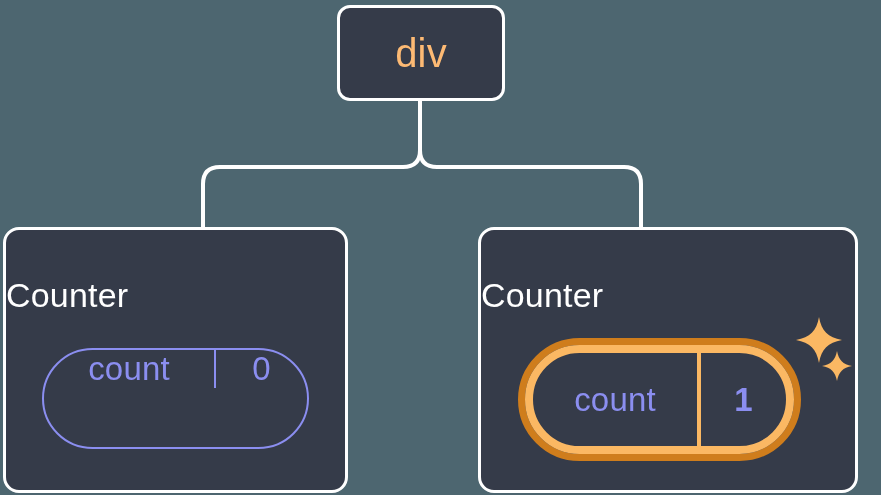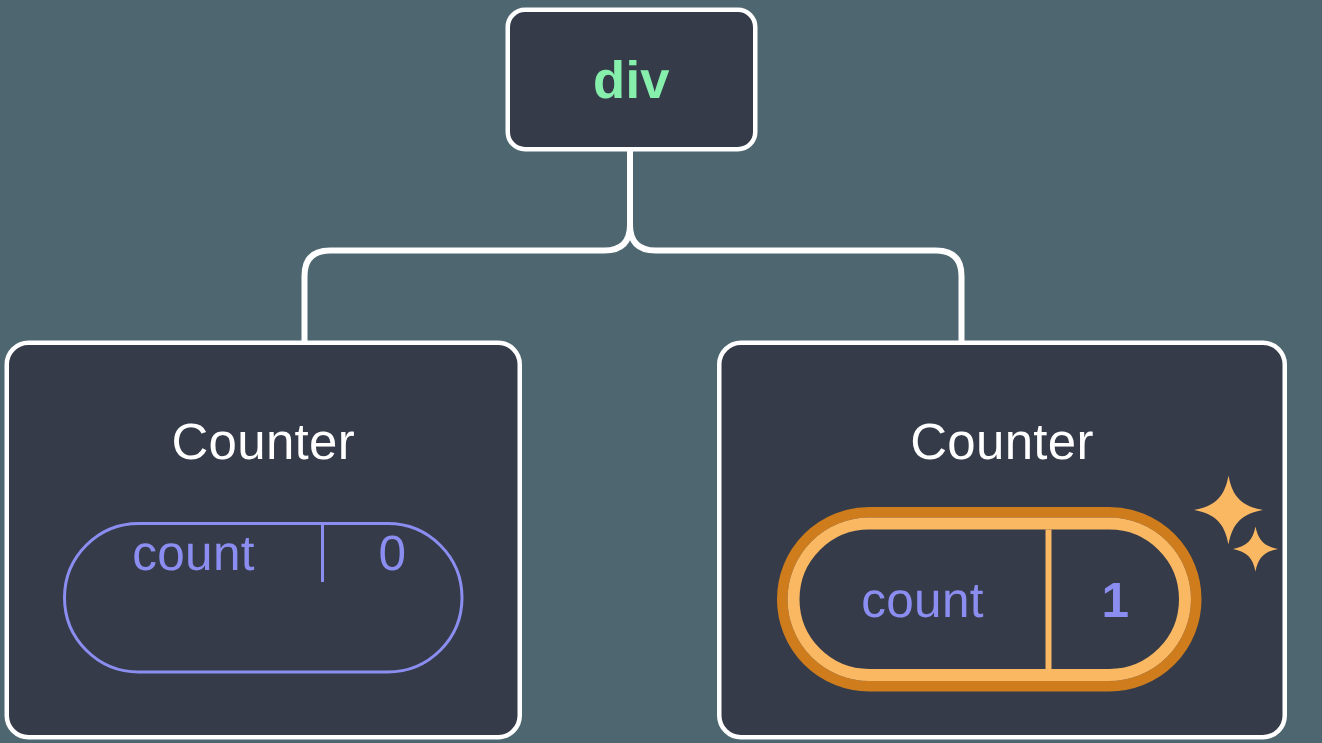--- a/index.html
+++ b/index.html
@@ -44,42 +44,41 @@
     left: 337px;
     top: 5px;
     width: 168px;
     height: 96px;
     border-radius: 13px;
     display: flex;
     align-items: center;
     justify-content: center;
   }
   #node-div .node-title {
-    color: #86efac;
-    font-size: 35px;
+    color: #fdba74;
+    font-size: 40px;
     line-height: 1;
     letter-spacing: 0.2px;
-    font-weight: 700;
+    font-weight: 400;
   }
 
   
   .node-counter {
     top: 227px;
     height: 266px;
     border-radius: 16px;
   }
   #node-counter-left  { left: 3px;   width: 345px; }
   #node-counter-right { left: 478px; width: 380px; }
 
   .counter-title {
     position: absolute;
     left: 0;
     right: 0;
     top: 48px;
-    text-align: center;
     color: #ffffff;
     font-size: 34px;
     line-height: 1;
     letter-spacing: 0.2px;
     font-weight: 400;
   }
 
   
   .state-pill {
     position: absolute;

